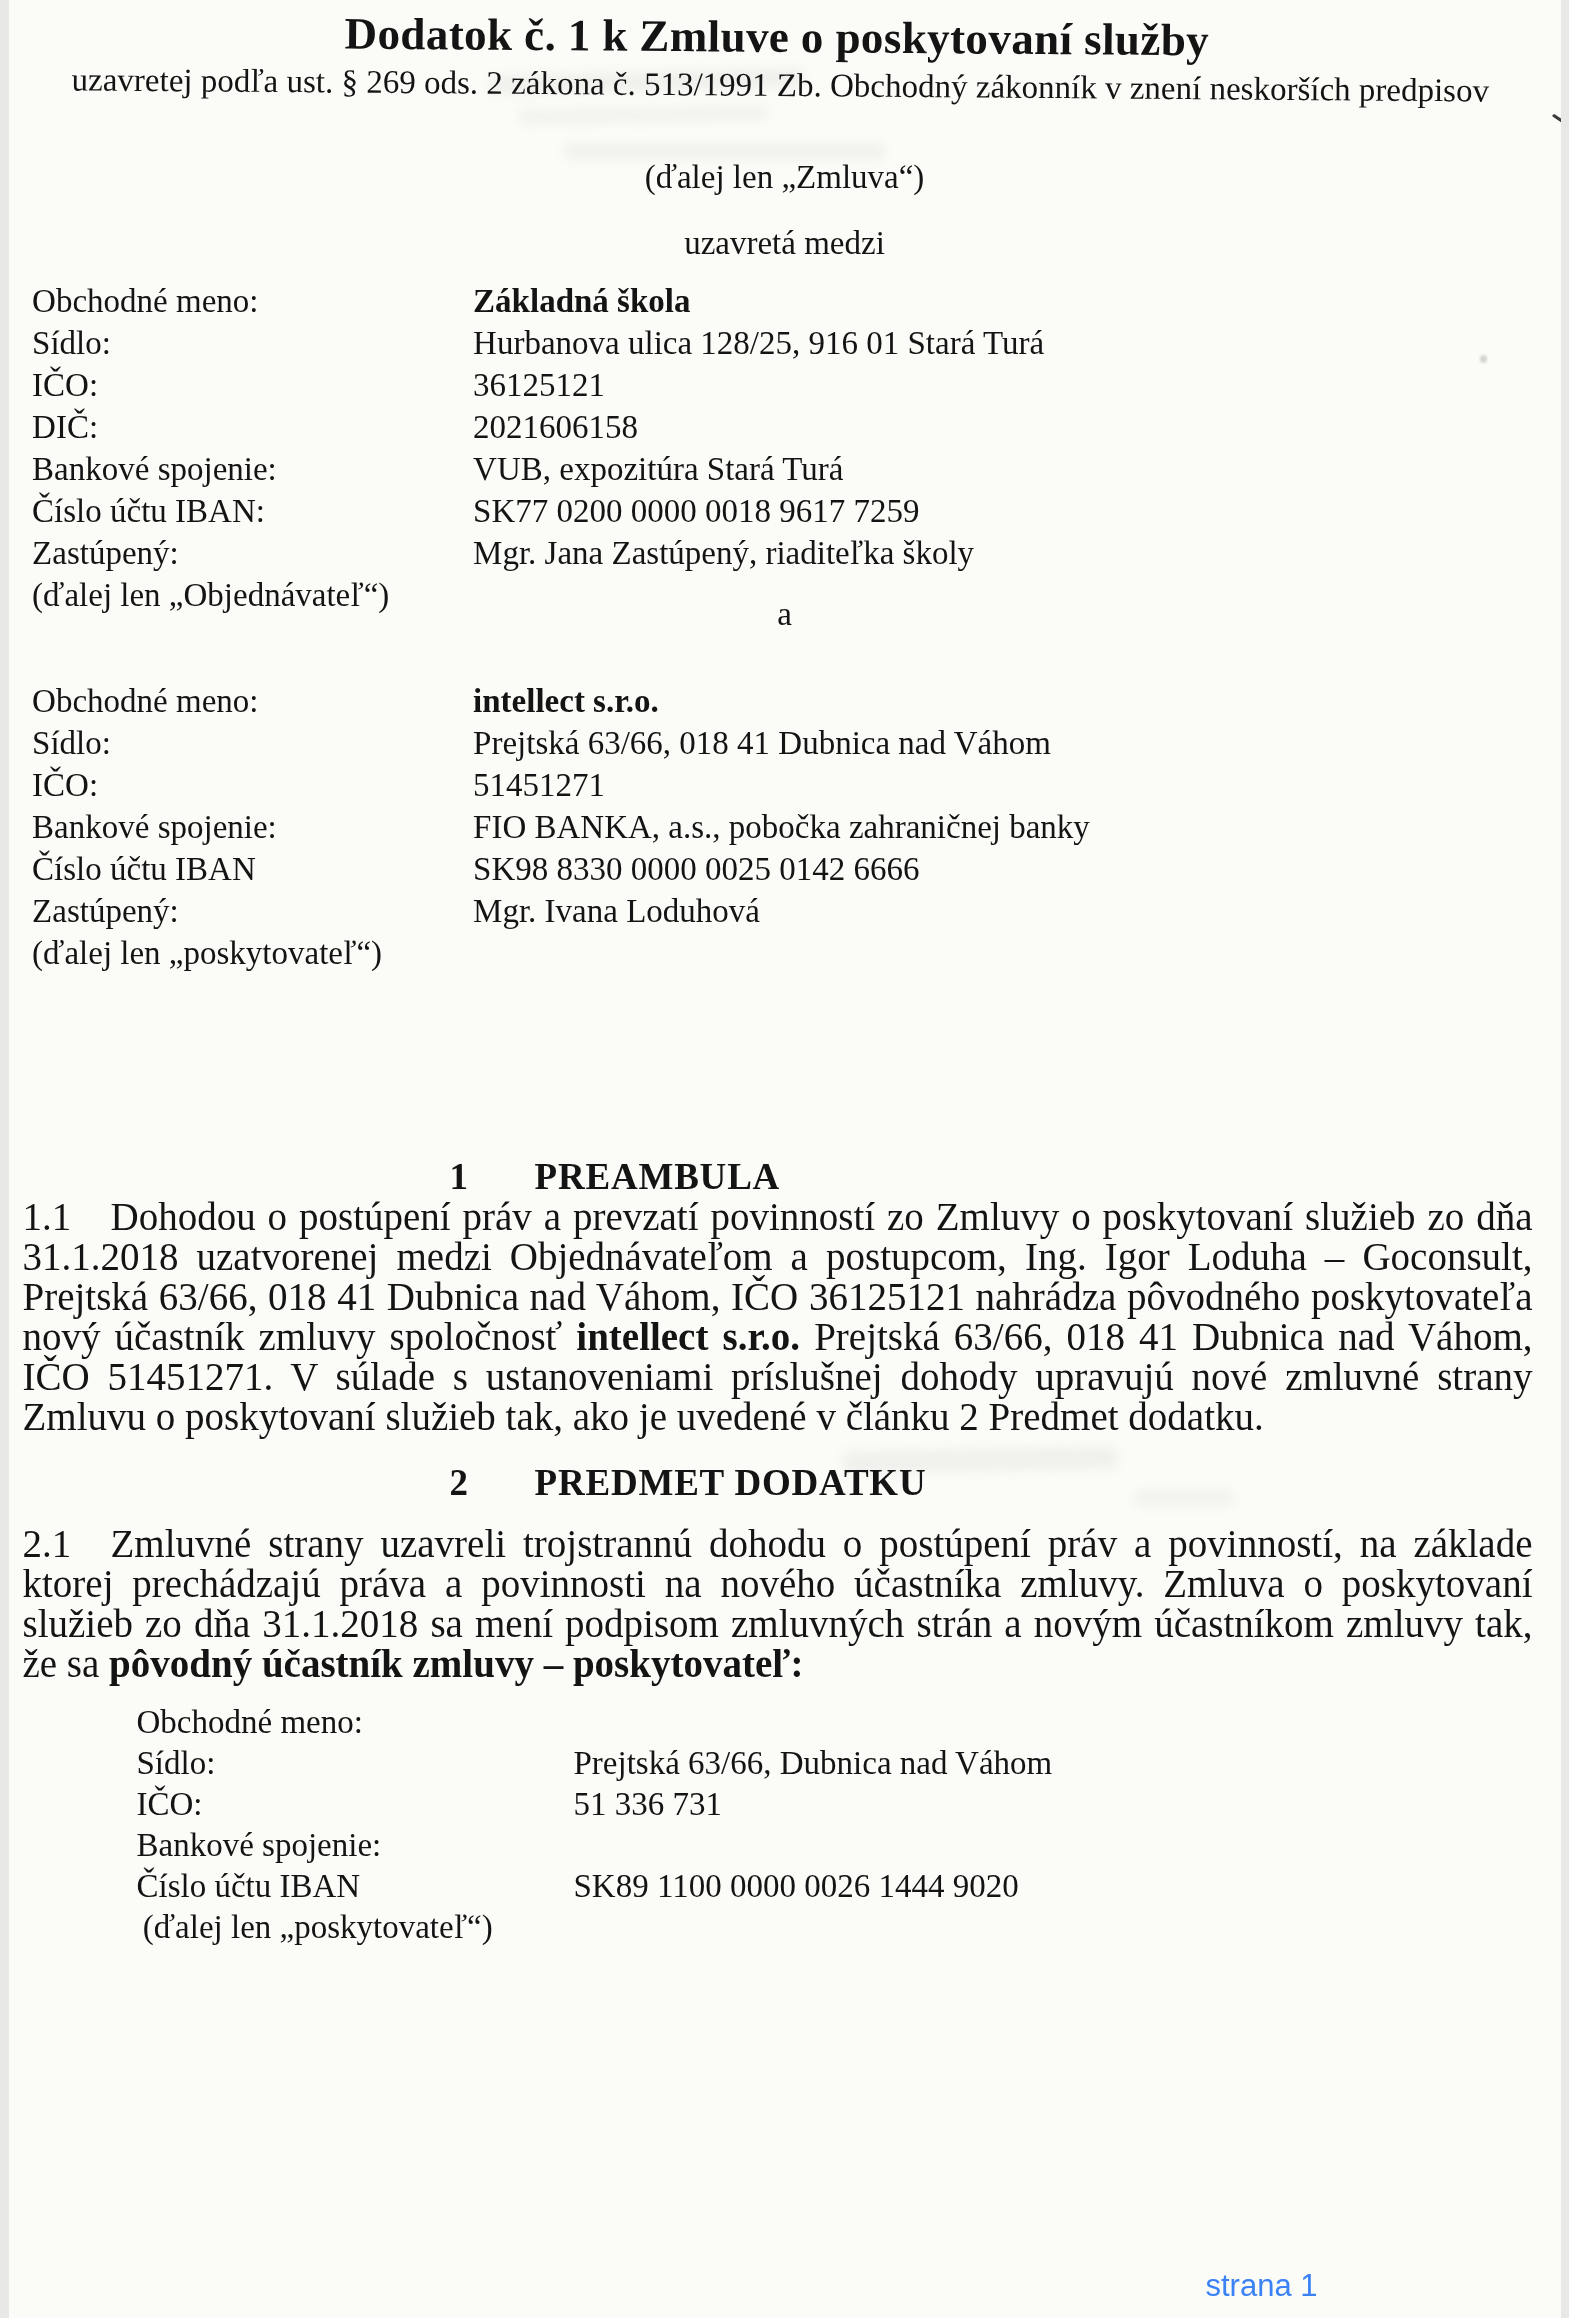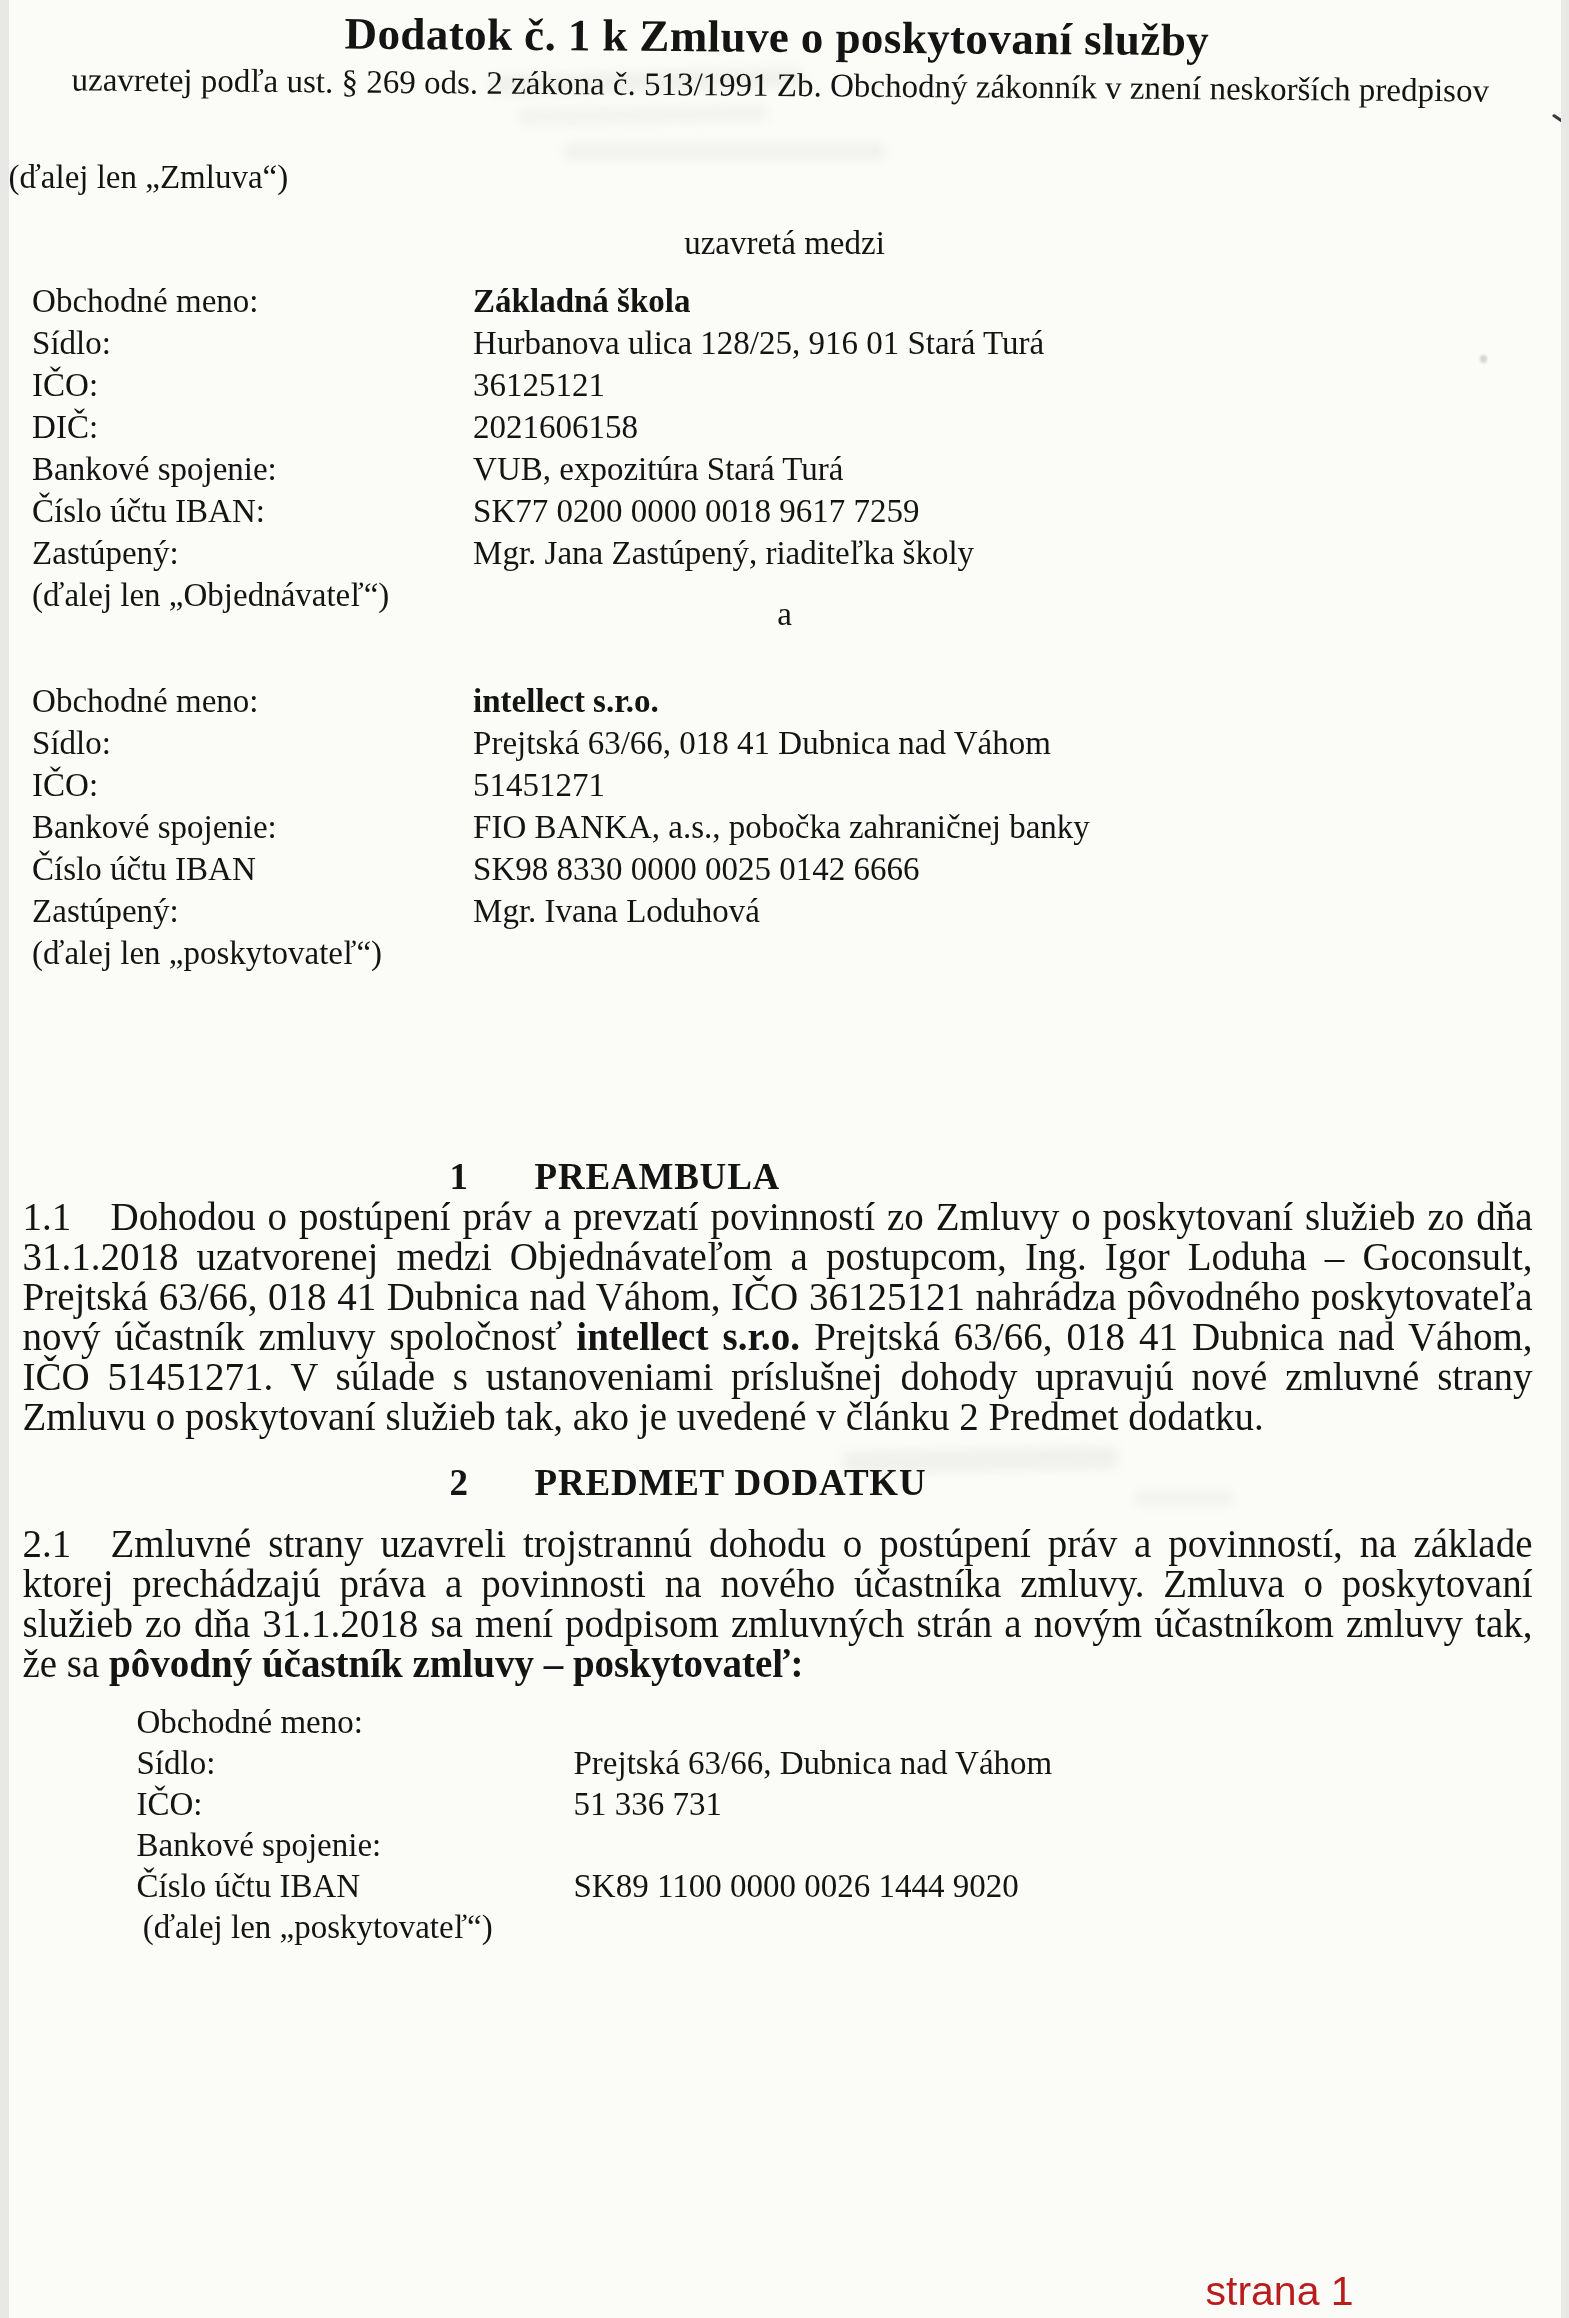--- a/index.html
+++ b/index.html
@@ -39,21 +39,21 @@
     left: 31px; right: 39px; top: 61px;
     margin: 0;
     text-align: center;
     font-size: 33px;
     line-height: 49px;
   }
   .alias-note-top {
     position: absolute;
     left: 0; right: 0; top: 159px;
     margin: 0;
-    text-align: left;
+    text-align: center;
     font-size: 33px;
   }
   .between-label {
     position: absolute;
     left: 0; right: 0; top: 225px;
     margin: 0;
     text-align: center;
     font-size: 33px;
   }
 
@@ -121,22 +121,22 @@
     width: 88px;
   }
   .clause b { font-weight: 700; }
 
   
   .page-num {
     position: absolute;
     left: 1197px;
     top: 2268px;
     font-family: "Liberation Sans", "DejaVu Sans", sans-serif;
-    font-size: 41px;
-    color: #b91c1c;
+    font-size: 31px;
+    color: #3b82f6;
   }
 
   
   .artifact-stroke {
     position: absolute;
     left: 1542px;
     top: 119px;
     width: 20.4px;
     height: 3.1px;
     background: #3a3a3a;

